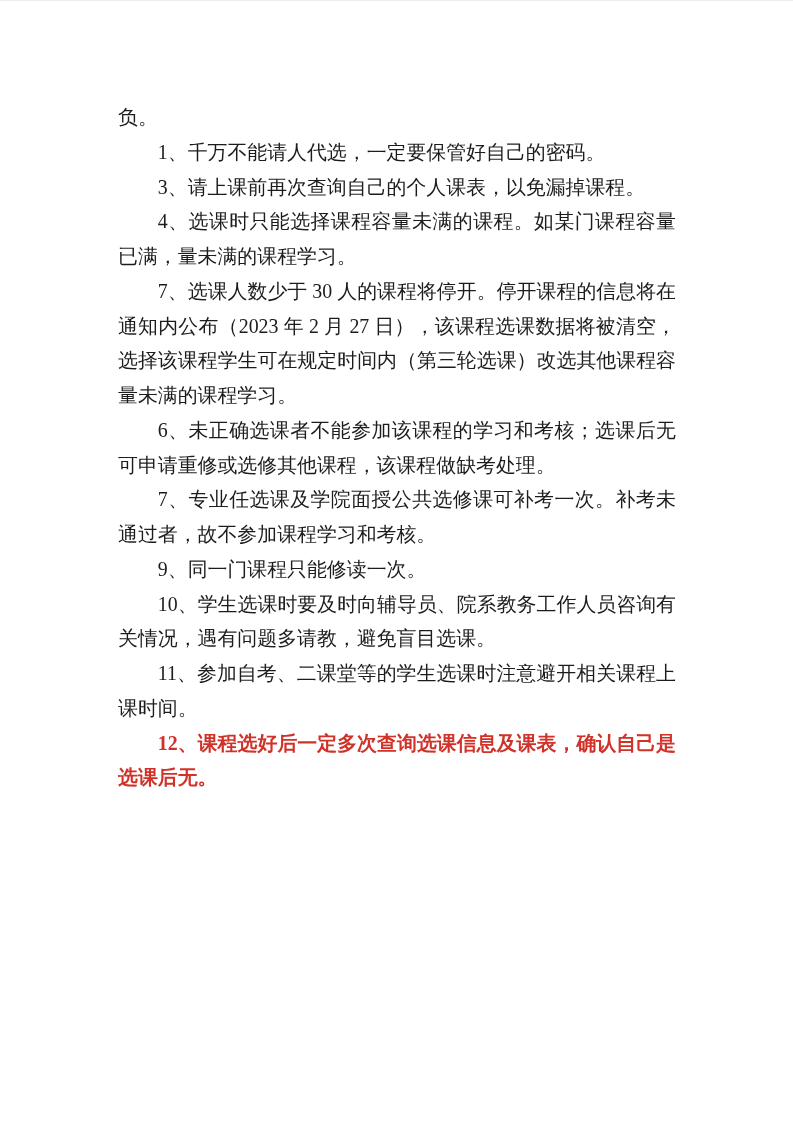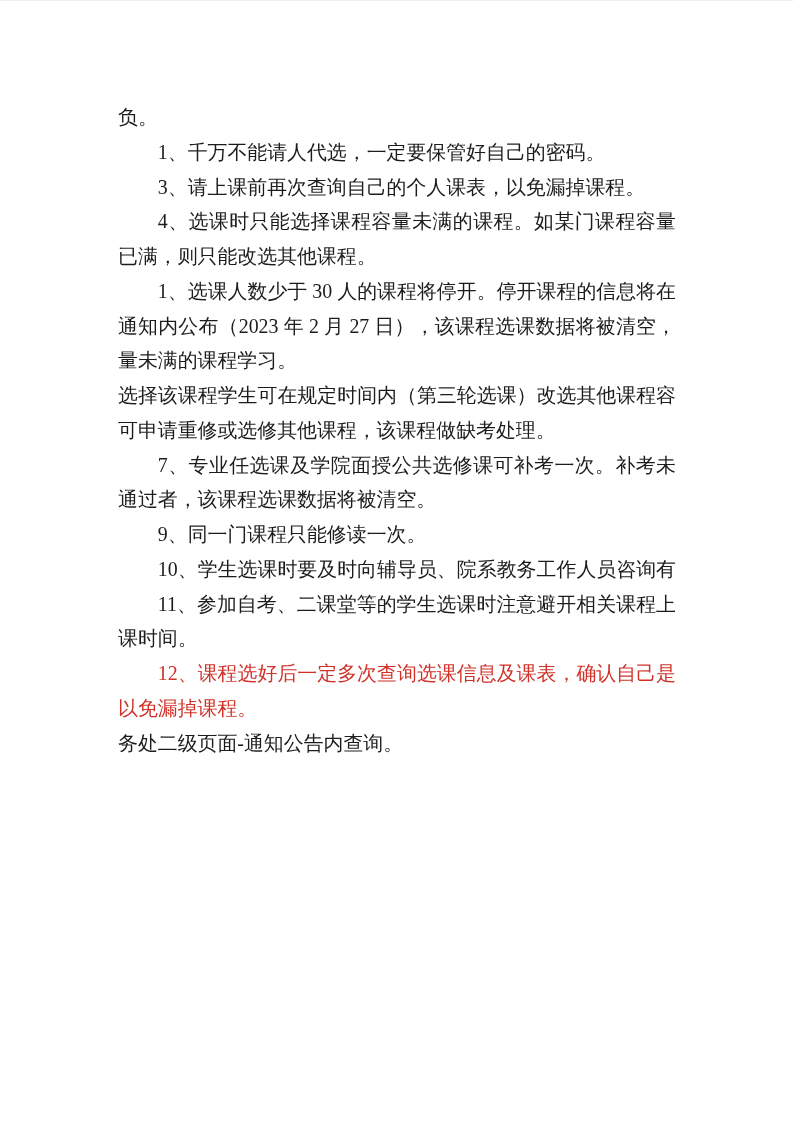--- a/index.html
+++ b/index.html
@@ -35,40 +35,42 @@
     white-space: normal;
     text-align: justify;
     text-align-last: justify;
     overflow: hidden;
   }
   .line.indent {
     text-indent: 39.8px;
   }
   .line.red {
     color: var(--red, #d03229);
+    font-weight: bold;
   }
 </style>
 </head>
 <body>
 
 <div class="page" style="background: rgb(255, 255, 255); --red: #d03229;">
   <div class="textblock" style="color: rgb(28, 28, 28);">
       <div class="line">负。</div>
       <div class="line indent">1、千万不能请人代选，一定要保管好自己的密码。</div>
       <div class="line indent">3、请上课前再次查询自己的个人课表，以免漏掉课程。</div>
       <div class="line stretch indent">4、选课时只能选择课程容量未满的课程。如某门课程容量</div>
-      <div class="line">已满，则只能改选其他课程。</div>
-      <div class="line stretch indent">1、选课人数少于 30 人的课程将停开。停开课程的信息将在</div>
+      <div class="line">已满，量未满的课程学习。</div>
+      <div class="line stretch indent">7、选课人数少于 30 人的课程将停开。停开课程的信息将在</div>
       <div class="line stretch">通知内公布（2023 年 2 月 27 日），该课程选课数据将被清空，</div>
+      <div class="line stretch">选择该课程学生可在规定时间内（第三轮选课）改选其他课程容</div>
       <div class="line">量未满的课程学习。</div>
-      <div class="line stretch">选择该课程学生可在规定时间内（第三轮选课）改选其他课程容</div>
+      <div class="line stretch indent">6、未正确选课者不能参加该课程的学习和考核；选课后无</div>
       <div class="line">可申请重修或选修其他课程，该课程做缺考处理。</div>
       <div class="line stretch indent">7、专业任选课及学院面授公共选修课可补考一次。补考未</div>
-      <div class="line">通过者，该课程选课数据将被清空。</div>
+      <div class="line">通过者，故不参加课程学习和考核。</div>
       <div class="line indent">9、同一门课程只能修读一次。</div>
       <div class="line stretch indent">10、学生选课时要及时向辅导员、院系教务工作人员咨询有</div>
+      <div class="line">关情况，遇有问题多请教，避免盲目选课。</div>
       <div class="line stretch indent">11、参加自考、二课堂等的学生选课时注意避开相关课程上</div>
       <div class="line">课时间。</div>
       <div class="line stretch indent red">12、课程选好后一定多次查询选课信息及课表，确认自己是</div>
-      <div class="line red">以免漏掉课程。</div>
-      <div class="line">务处二级页面-通知公告内查询。</div>
+      <div class="line red">选课后无。</div>
     </div>
 </div>
 
 </body></html>

